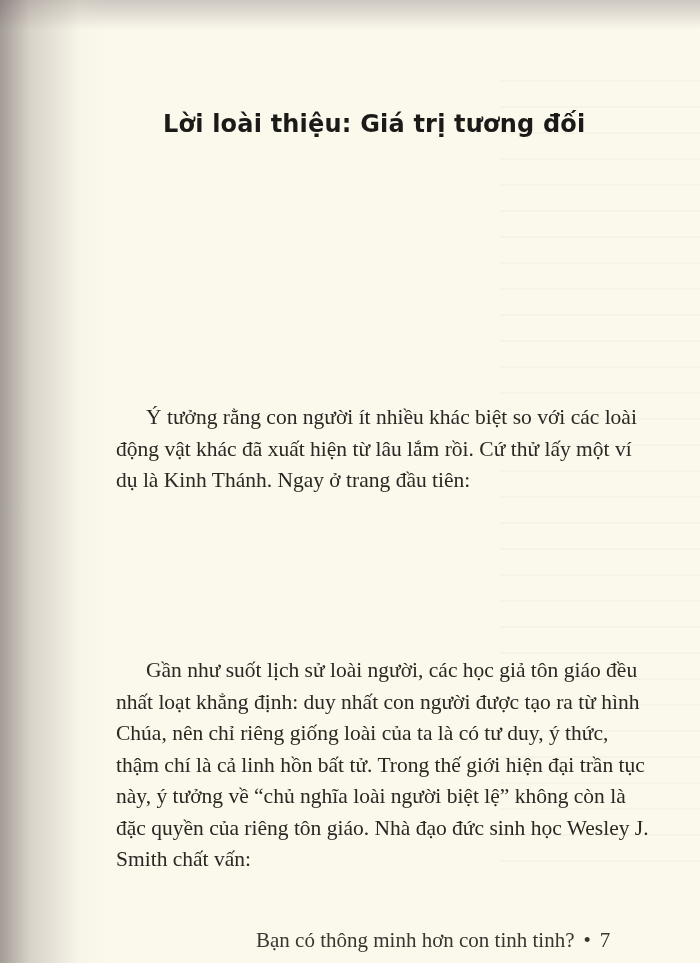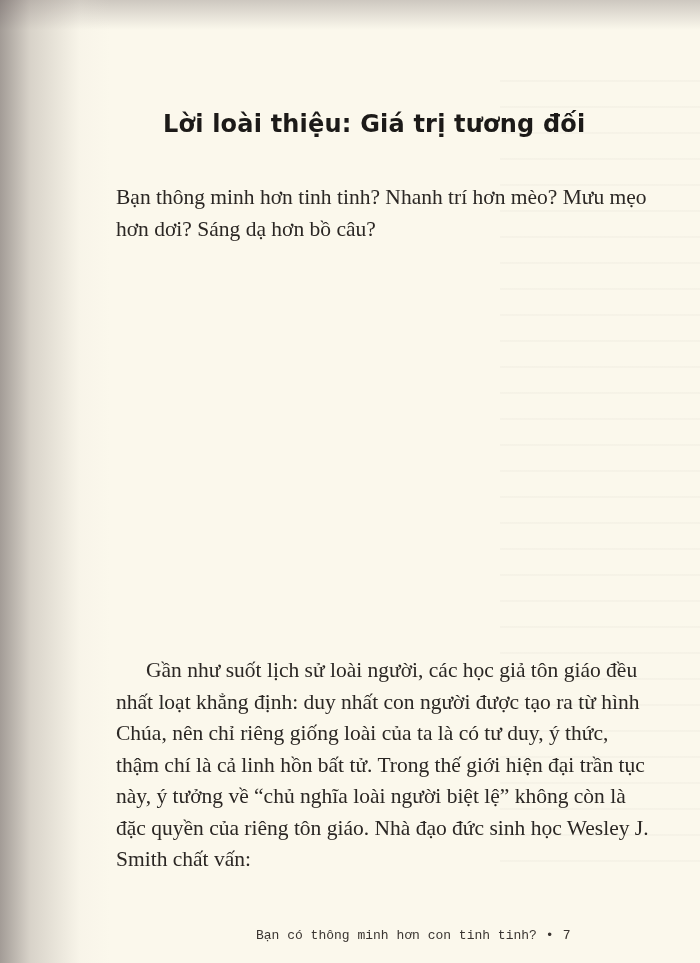--- a/index.html
+++ b/index.html
@@ -65,38 +65,38 @@
       font-size: 18.5px;
       line-height: 31px;
       color: #2b2724;
       margin: 0;
     }
     .p4 { top: 655px; text-indent: 30px; font-family: Liberation Serif, serif; }
     .footer {
       position: absolute;
       left: 256px;
       top: 928px;
-      font-family: Liberation Mono, monospace;
-      font-size: 13px;
+      font-family: Liberation Serif, serif;
+      font-size: 21px;
       color: #3a3531;
     }
     .footer .sep { margin: 0 9px; }
     em { font-style: italic; }
   </style>
 </head>
 <body>
 
 <div class="page">
   <div class="bleed"></div>
 
   <h1 class="title">Lời loài thiệu: Giá trị tương đối</h1>
 
-  <p class="text p1">Bạn thông minh hơn tinh tinh? Nhanh trí hơn mèo? Mưu mẹo hơn dơi? Sáng dạ hơn bồ câu?</p>
 
 
+  <p class="text p3">Ý tưởng rằng con người ít nhiều khác biệt so với các loài động vật khác đã xuất hiện từ lâu lắm rồi. Cứ thử lấy một ví dụ là Kinh Thánh. Ngay ở trang đầu tiên:</p>
 
 
   <p class="text p4">Gần như suốt lịch sử loài người, các học giả tôn giáo đều nhất loạt khẳng định: duy nhất con người được tạo ra từ hình Chúa, nên chỉ riêng giống loài của ta là có tư duy, ý thức, thậm chí là cả linh hồn bất tử. Trong thế giới hiện đại trần tục này, ý tưởng về “chủ nghĩa loài người biệt lệ” không còn là đặc quyền của riêng tôn giáo. Nhà đạo đức sinh học Wesley J. Smith chất vấn:</p>
 
   <div class="footer">
     <span>Bạn có thông minh hơn con tinh tinh?</span><span class="sep">•</span><span>7</span>
   </div>
 </div>
 
 </body></html>

